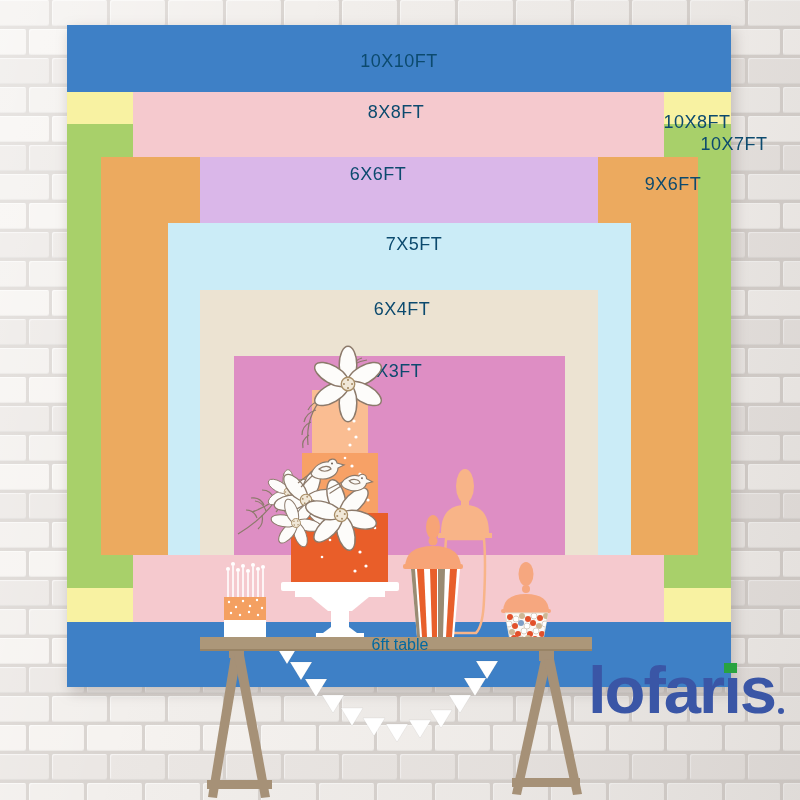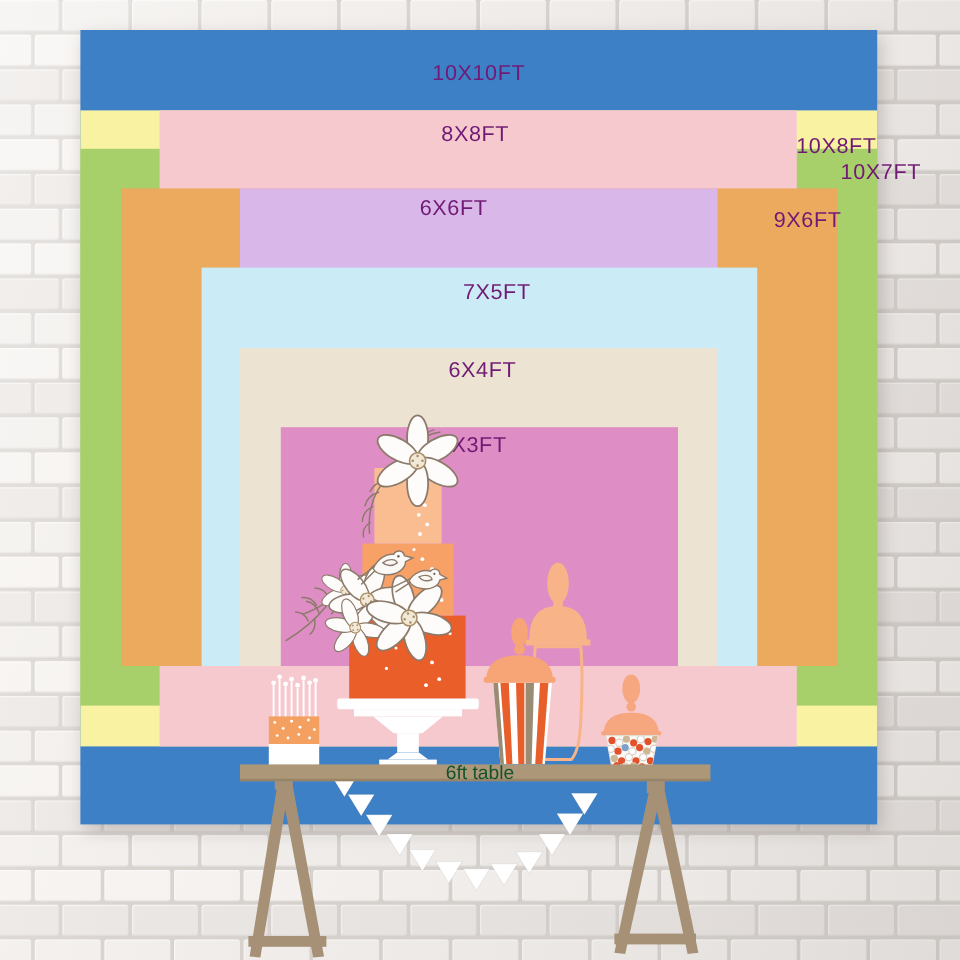--- a/index.html
+++ b/index.html
@@ -12,24 +12,24 @@
   .brick{width:55px;height:26px;border-radius:2px;flex:0 0 auto;
     box-shadow:inset 0 -1px 1px rgba(0,0,0,.05), inset 1px 1px 1px rgba(255,255,255,.6)}
   .b0{background:#f2efec}.b1{background:#ebe7e4}.b2{background:#f6f3f0}
   #wall-shade{position:absolute;inset:0;z-index:1;pointer-events:none;
     background:linear-gradient(105deg, rgba(255,255,255,.4) 0%, rgba(255,255,255,0) 30%,
       rgba(110,100,95,.06) 70%, rgba(110,100,95,.14) 100%)}
 
   #backdrop{position:absolute;left:0;top:0;z-index:2;
     filter:drop-shadow(3px 5px 7px rgba(100,90,85,.3))}
   .size-label{position:absolute;z-index:3;transform:translate(-50%,-50%);
-    font-size:18px;color:#701a75;white-space:nowrap;letter-spacing:.5px}
+    font-size:18px;color:#0c4a6e;white-space:nowrap;letter-spacing:.5px}
   #scene{position:absolute;left:0;top:0;z-index:4}
   #table-label{position:absolute;left:400px;top:645px;z-index:5;
-    transform:translate(-50%,-50%);font-size:16px;color:#14532d;white-space:nowrap}
+    transform:translate(-50%,-50%);font-size:16px;color:#0369a1;white-space:nowrap}
 
   
   #logo{position:absolute;left:588px;top:656px;z-index:6;line-height:1;
     font-weight:bold;font-size:67px;letter-spacing:-2px;color:#3a56a6;white-space:nowrap}
   .logo-i{position:relative;display:inline-block}
   .logo-green{position:absolute;left:1px;top:7px;width:13px;height:10px;background:#28a33f;display:block}
   .logo-reg{position:absolute;right:-9px;bottom:9px;width:6px;height:6px;border-radius:50%;
     background:#3a56a6;display:block}
 </style>
 </head>
@@ -744,14 +744,18 @@
         <rect x="539" y="651" width="15" height="10"></rect>
         <polygon points="541,659 551,660 521,795 512,794"></polygon>
         <polygon points="544,660 554,659 582,794 573,795"></polygon>
         <rect x="512" y="778" width="68" height="9"></rect>
       </g>
     </g>
   </svg>
 
   <div id="table-label">6ft table</div>
 
+  <div id="logo">
+    <span class="logo-part">lofar</span><span class="logo-i"><span>ı</span><i class="logo-green"></i></span><span class="logo-part">s</span>
+    <i class="logo-reg"></i>
+  </div>
 
 </div>
 
 </body></html>

